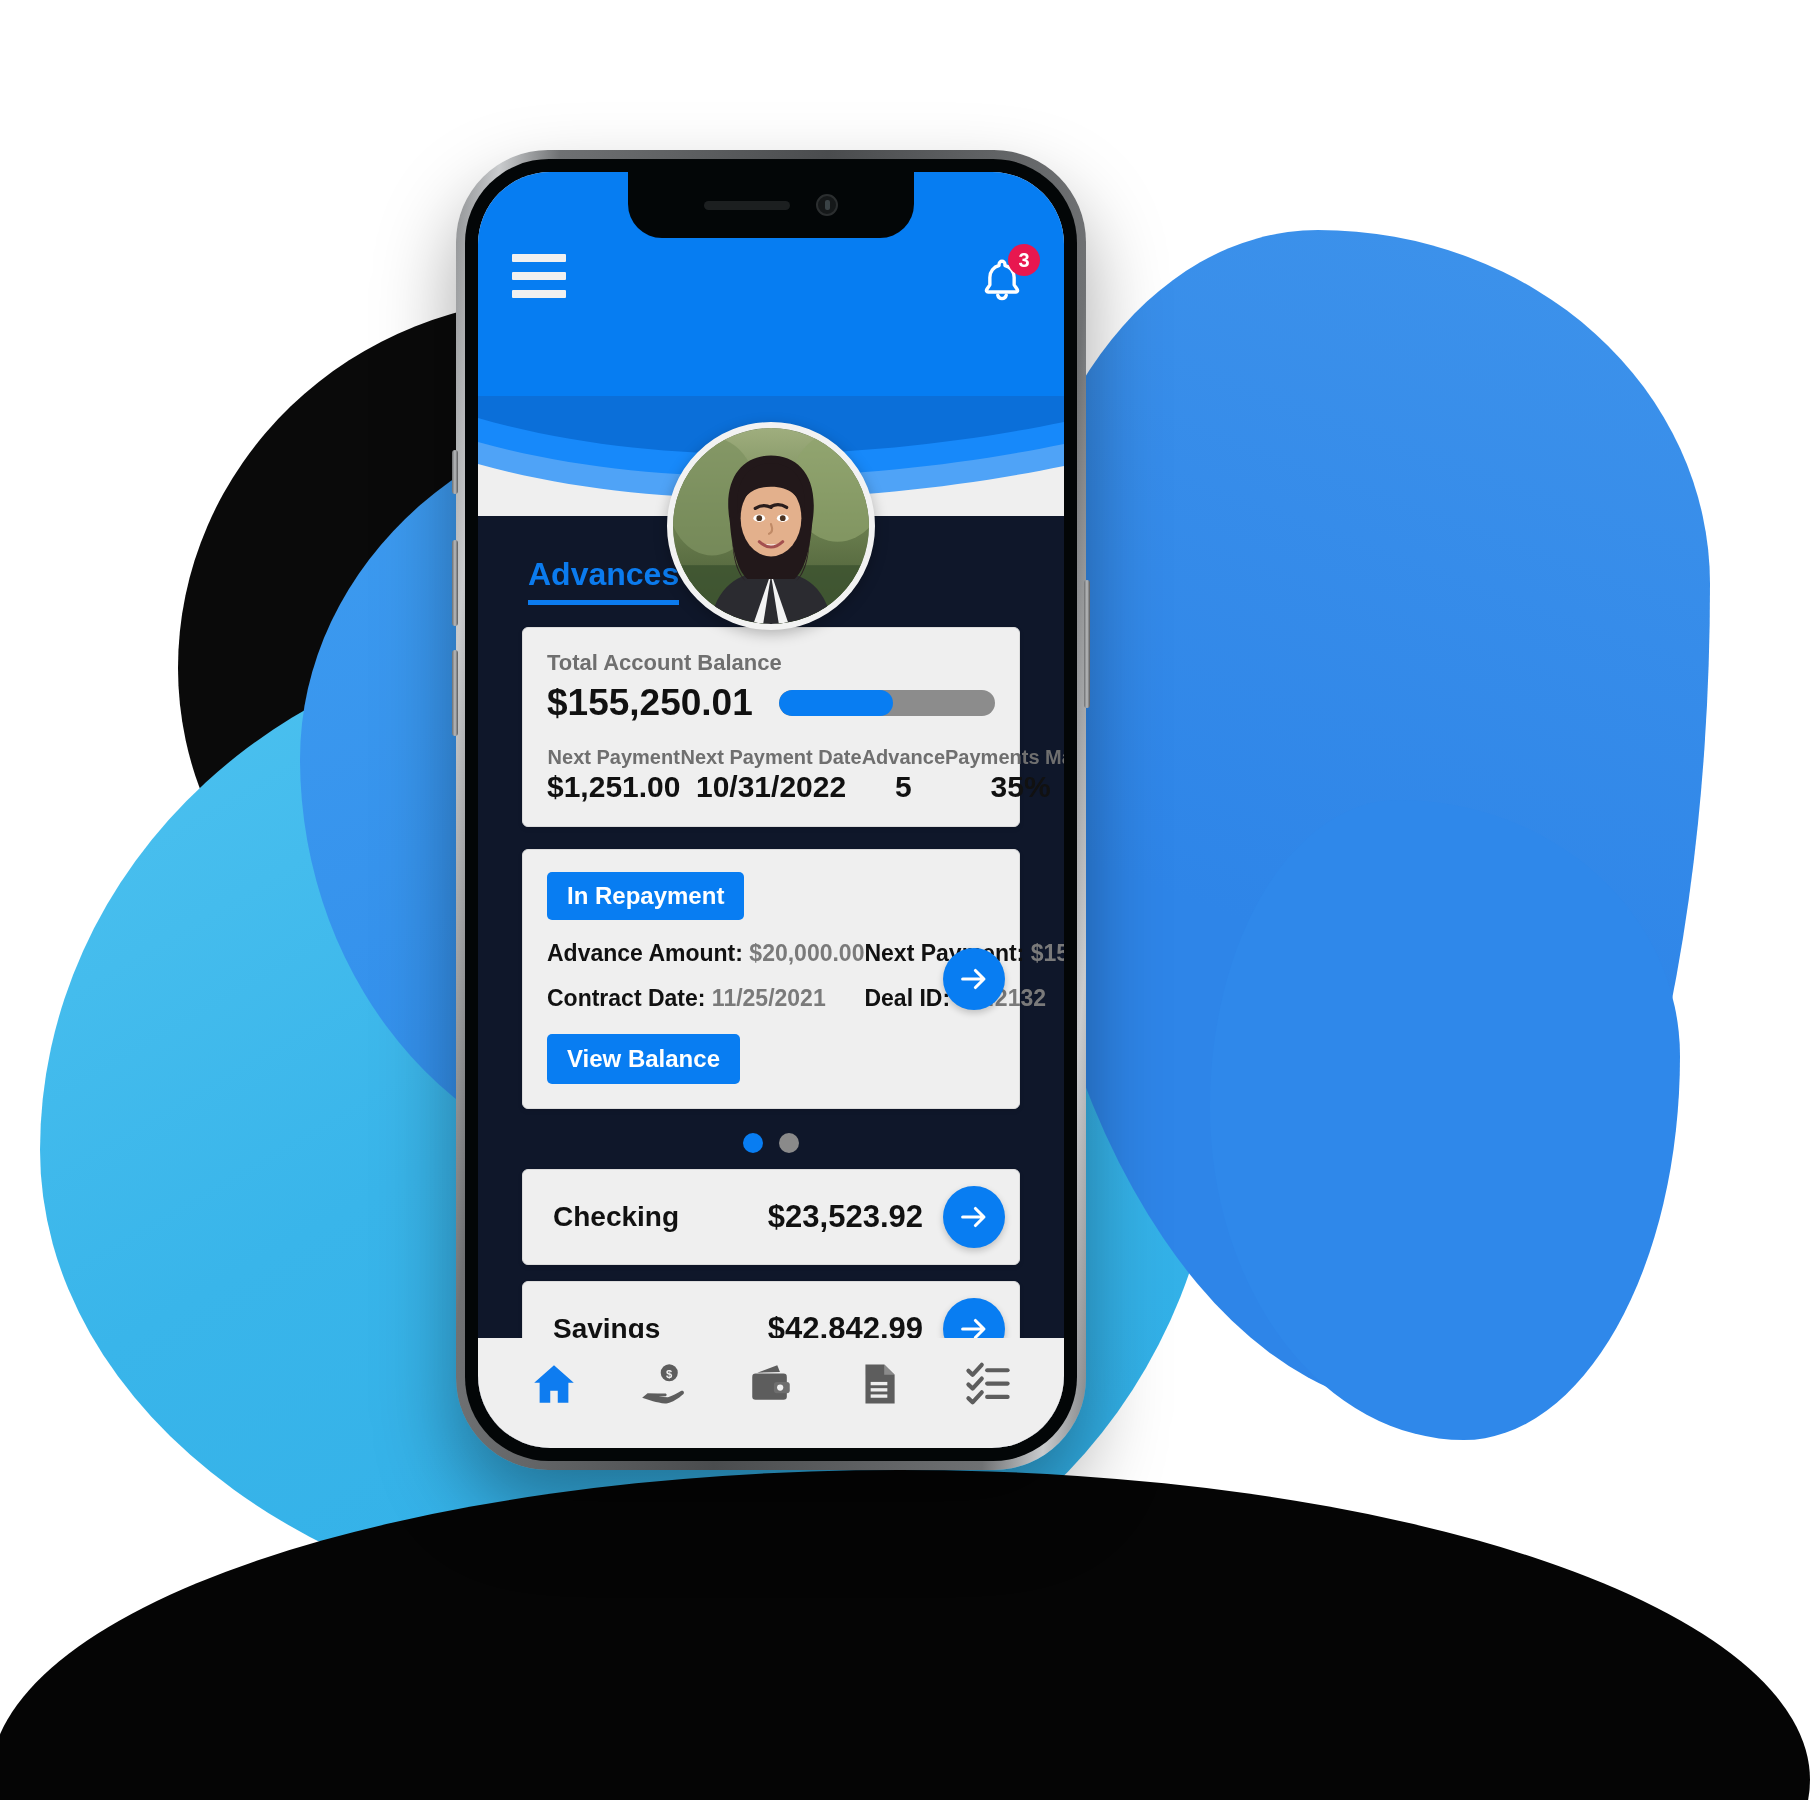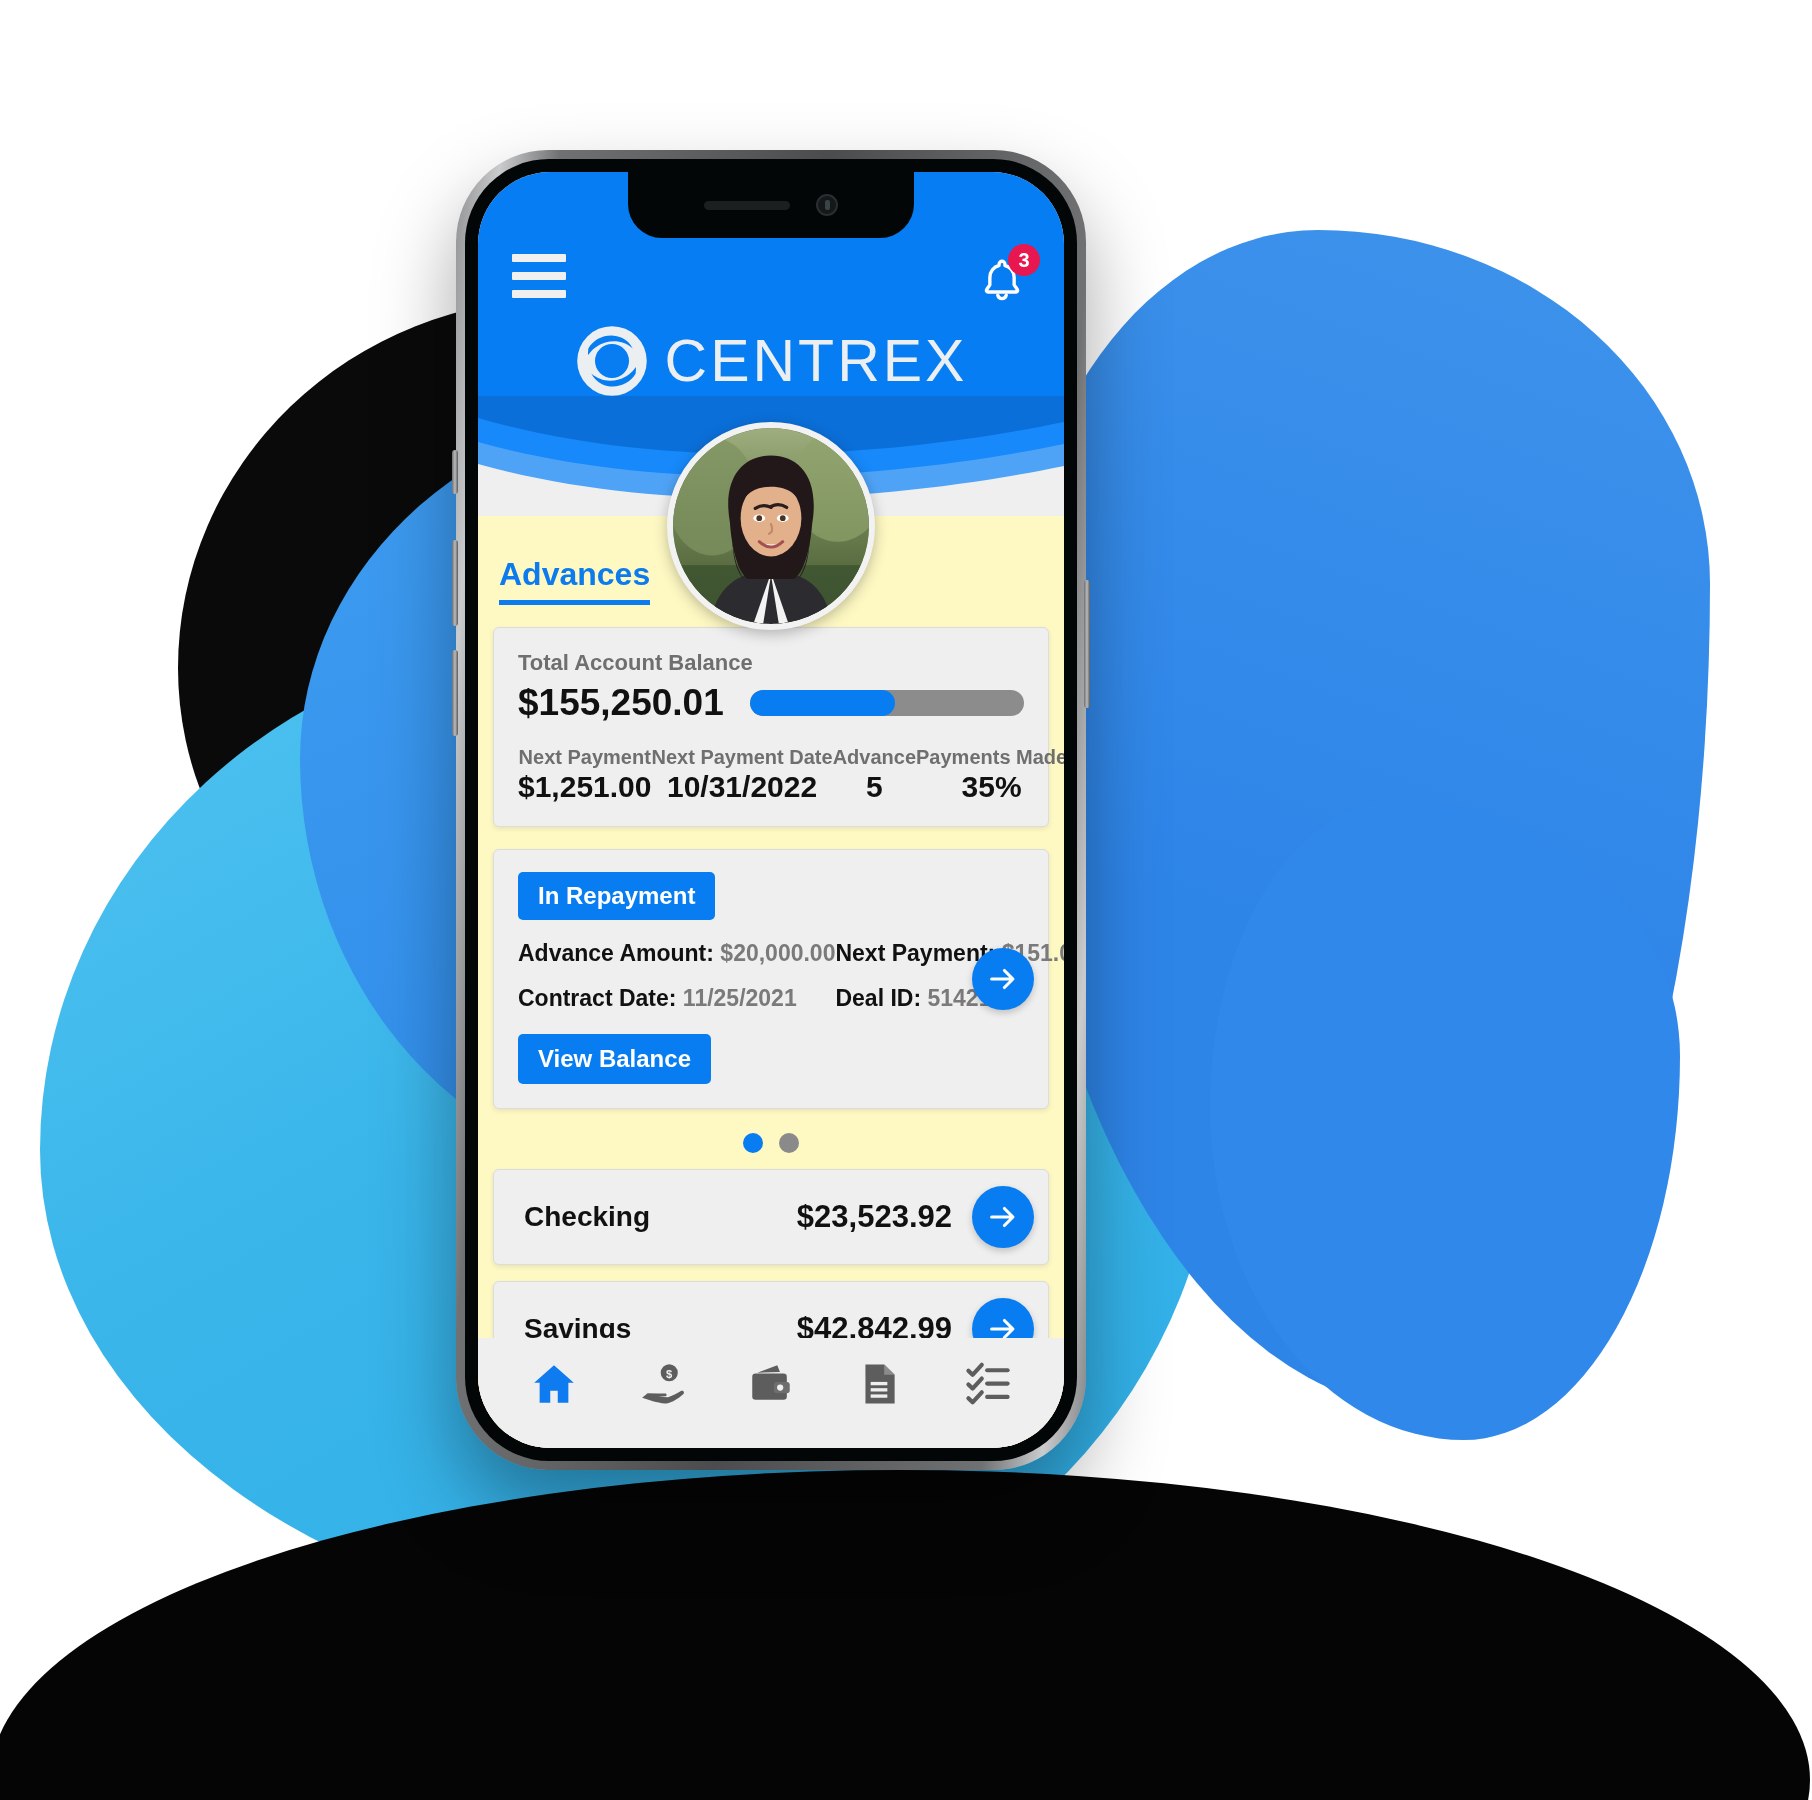--- a/index.html
+++ b/index.html
@@ -142,23 +142,23 @@
     top:250px;width:196px;height:196px;border-radius:50%;
     border:6px solid #f2f2f2;overflow:hidden;z-index:20;
     box-shadow:0 4px 14px rgba(0,0,0,.25);
     background:#6e7f5a;
   }
   .avatar svg{display:block;width:100%;height:100%;}
 
   
   .app-body{
     position:relative;
-    background:#fef9c3;
+    background:#0f172a;
     height:calc(100% - 272px);
-    padding:0 15px;
+    padding:0 44px;
     box-sizing:border-box;
   }
   .tabs{display:flex;gap:36px;padding-top:112px;padding-left:6px;}
   .tab{font-size:32px;font-weight:bold;color:#8b8b8b;padding-bottom:7px;cursor:pointer;}
   .tab.active{color:#0b7BEE;border-bottom:5px solid #0b7BEE;}
 
   .card{
     background:#efefef;border:1px solid #dcdcdc;border-radius:6px;
     box-shadow:0 2px 5px rgba(0,0,0,.09);
     margin-top:22px;padding:22px 24px;
@@ -268,29 +268,20 @@
 
           <div class="bell-wrap">
             <svg viewBox="0 0 24 24" width="56" height="54">
               <path d="M12 3.2c-.7 0-1.3.6-1.3 1.3v.6C8.3 5.6 6.6 7.8 6.6 10.4v3.3l-1.4 2.1c-.3.5 0 1.1.6 1.1h12.4c.6 0 .9-.6.6-1.1l-1.4-2.1v-3.3c0-2.6-1.7-4.8-4.1-5.3v-.6c0-.7-.6-1.3-1.3-1.3z" fill="none" stroke="#ffffff" stroke-width="1.5" stroke-linejoin="round"></path>
               <path d="M10.1 18.3a1.95 1.95 0 0 0 3.8 0" fill="none" stroke="#ffffff" stroke-width="1.5" stroke-linecap="round"></path>
             </svg>
             <div class="badge">3</div>
           </div>
         </div>
 
-        <div class="brand">
-          <svg class="brand-mark" viewBox="0 0 100 100">
-            <path d="M50 3a47 47 0 1 0 0 94 47 47 0 0 0 0-94zm0 24a23 23 0 1 1 0 46 23 23 0 0 1 0-46z" fill="#eceff1"></path>
-            <path d="M18 33c9-16 30-22 46-14 6 3 11 8 14 14-10-9-24-12-37-8-10 3-18 9-23 17-1-3 0-6 0-9z" fill="#087DF2"></path>
-            <path d="M82 67c-9 16-30 22-46 14-6-3-11-8-14-14 10 9 24 12 37 8 10-3 18-9 23-17 1 3 0 6 0 9z" fill="#087DF2"></path>
-            <circle cx="50" cy="50" r="16" fill="#087DF2"></circle>
-          </svg>
-          <div class="brand-name">CENTREX</div>
-        </div>
 
         <div class="waves">
           <svg viewBox="0 0 600 120" preserveAspectRatio="none">
             <path d="M0,0 L600,0 L600,38 C430,78 180,96 0,46 Z" fill="#0B6FD9"></path>
             <path d="M0,22 C200,78 430,60 600,26 L600,60 C430,100 180,116 0,66 Z" fill="#1789FA"></path>
             <path d="M0,46 C200,100 430,82 600,48 L600,82 C430,122 180,138 0,88 Z" fill="#4FA3F7"></path>
             <path d="M0,68 C200,122 430,104 600,70 L600,120 L0,120 Z" fill="#efefef"></path>
           </svg>
         </div>
       </div>

